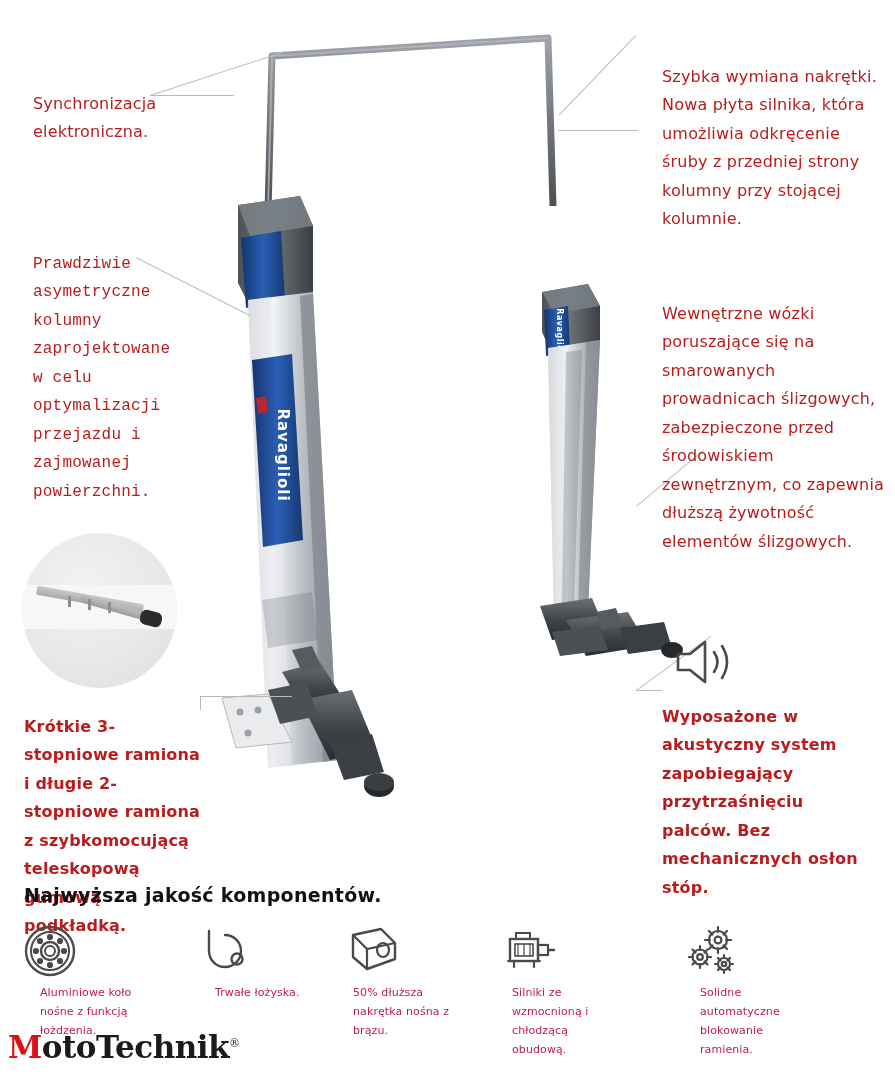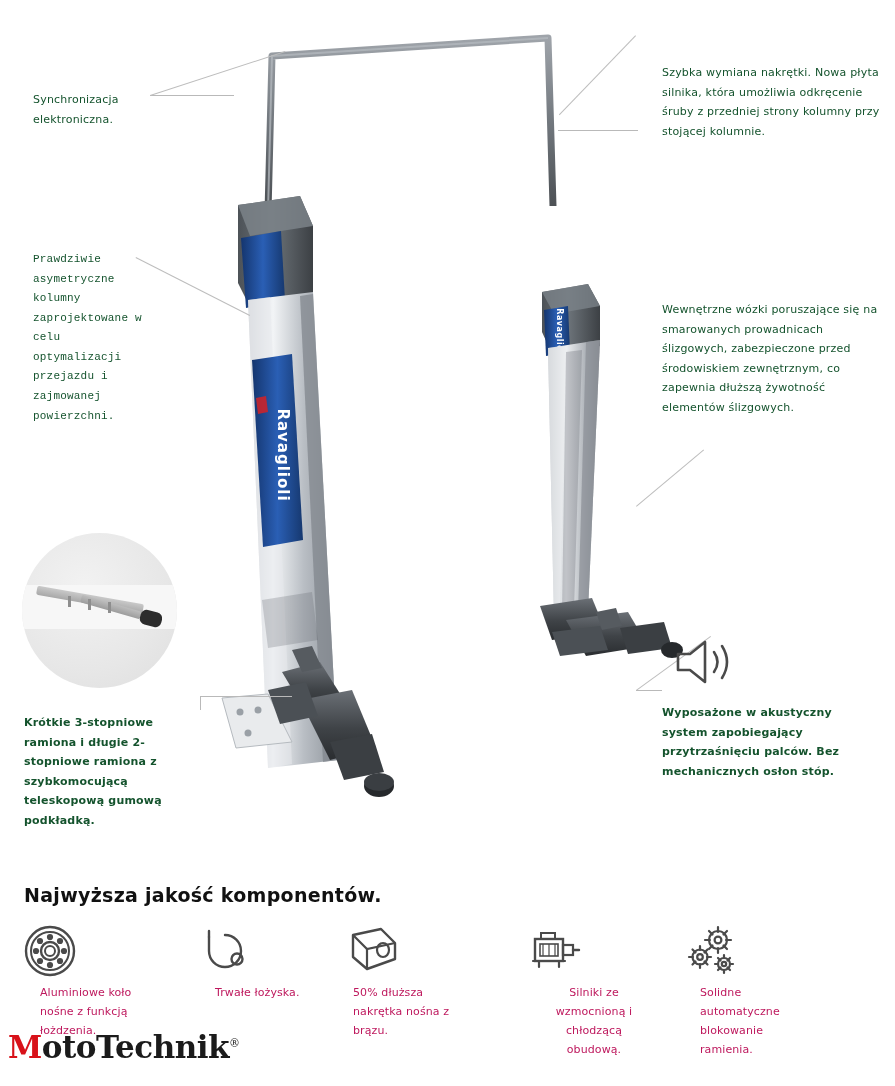--- a/index.html
+++ b/index.html
@@ -9,23 +9,23 @@
     font-family:"DejaVu Sans", sans-serif;
     color:#2b2b2b;
     position:relative;
     overflow:hidden;
   }
   .page { position:relative; width:895px; height:1086px; }
 
   
   .callout {
     position:absolute;
-    font-size:11px;
+    font-size:16px;
     line-height:1.78;
-    color:#14532d;
+    color:#b91c1c;
     letter-spacing:0.2px;
   }
   .callout.w1 { width:122px;margin-left:9px; }
   .callout.w2 { width:222px; }
   .callout.w3 { width:180px;font-weight:bold; }
 
   
   .leader { position:absolute; background:#b9b9b9; }
   .leader.h { height:1px; }
   .leader.v { width:1px; }
@@ -280,21 +280,21 @@
         <svg width="64" height="52" viewBox="0 0 64 52">
           <path d="M16 10 L44 4 L58 18 L58 34 L30 44 L16 32 Z" fill="none" stroke="#4a4a4a" stroke-width="2.4" stroke-linejoin="round"></path>
           <path d="M16 10 L30 24 L58 18" fill="none" stroke="#4a4a4a" stroke-width="2.2"></path>
           <path d="M30 24 L30 44" fill="none" stroke="#4a4a4a" stroke-width="2.2"></path>
           <ellipse cx="46" cy="25" rx="6" ry="7" fill="none" stroke="#4a4a4a" stroke-width="2.2"></ellipse>
         </svg>
       </div>
       <div class="flabel">50% dłuższa nakrętka nośna z brązu.</div>
     </div>
 
-    <div class="feature" style="left:497px; width:130px;text-align:center;">
+    <div class="feature" style="left:472px; width:130px;">
       <div class="ficon">
         <svg width="64" height="52" viewBox="0 0 64 52">
           <rect x="14" y="14" width="28" height="22" fill="none" stroke="#4a4a4a" stroke-width="2.4"></rect>
           <rect x="19" y="19" width="18" height="12" fill="none" stroke="#4a4a4a" stroke-width="1.6"></rect>
           <path d="M22 19 V31 M28 19 V31 M34 19 V31" stroke="#4a4a4a" stroke-width="1.2"></path>
           <rect x="42" y="20" width="10" height="10" fill="none" stroke="#4a4a4a" stroke-width="2.2"></rect>
           <path d="M52 25 H58" stroke="#4a4a4a" stroke-width="2.4" stroke-linecap="round"></path>
           <rect x="20" y="8" width="14" height="6" fill="none" stroke="#4a4a4a" stroke-width="2"></rect>
           <path d="M12 36 H44 M18 36 V42 M38 36 V42" stroke="#4a4a4a" stroke-width="2.2" stroke-linecap="round"></path>
         </svg>

